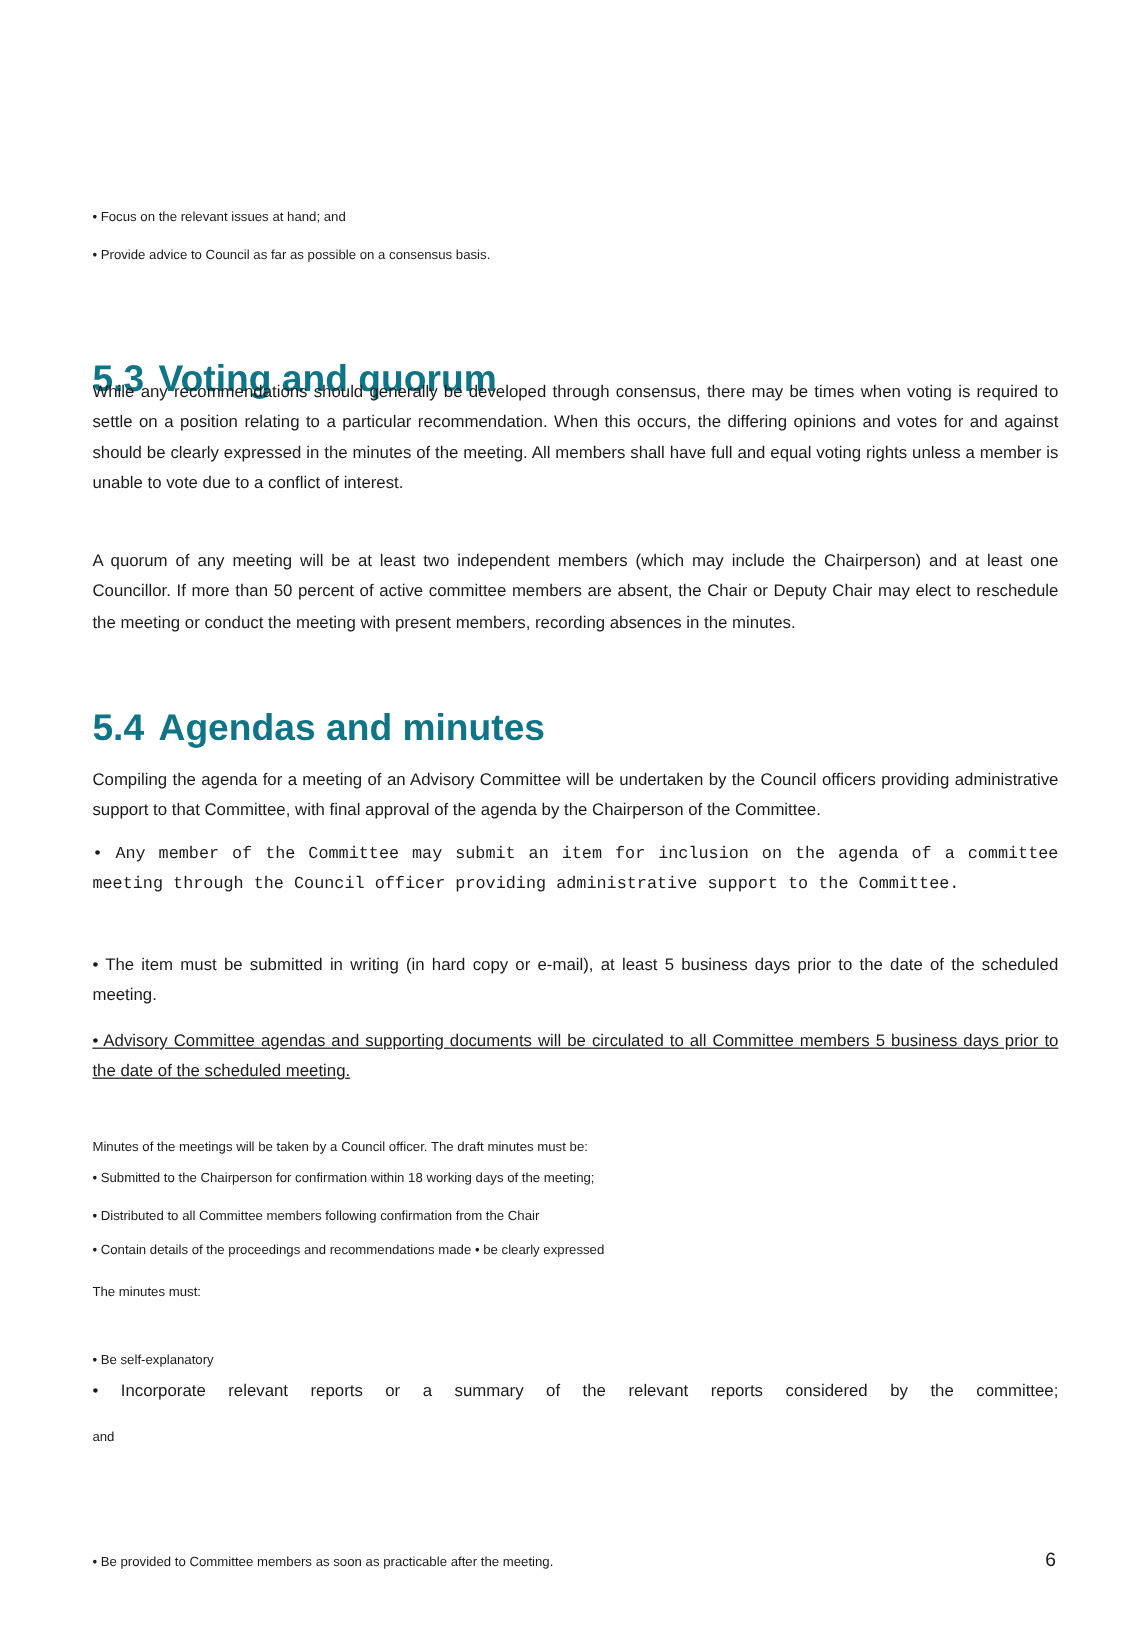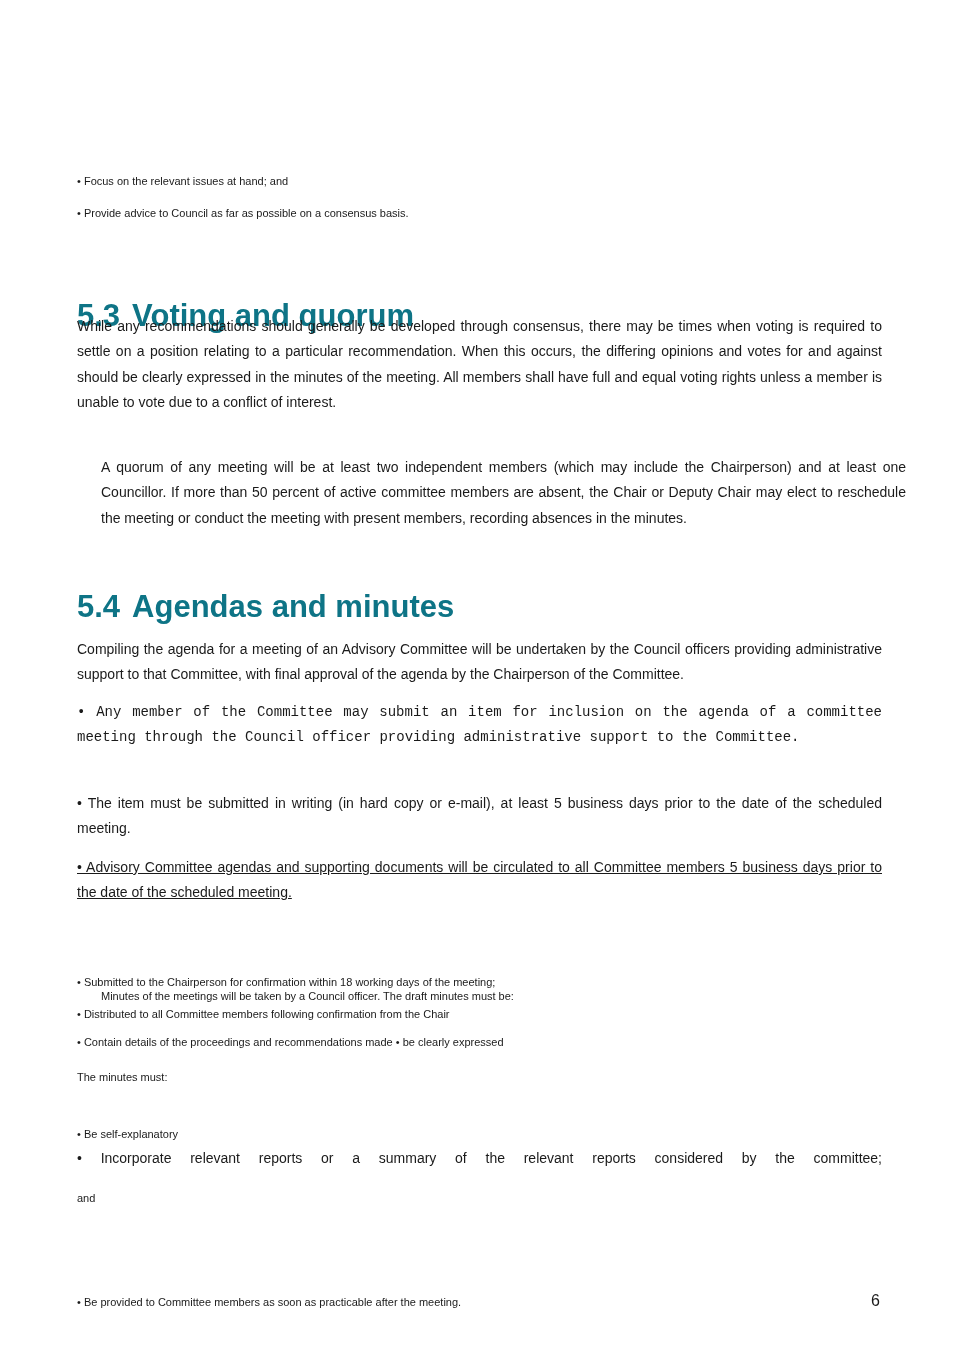--- a/index.html
+++ b/index.html
@@ -54,32 +54,32 @@
 
 <div class="page">
 
   <div class="abs line" style="top:169px;">• Focus on the relevant issues at hand; and</div>
   <div class="abs line" style="top:201px;">• Provide advice to Council as far as possible on a consensus basis.</div>
 
   <div class="abs heading" style="top:266px;margin-top:32px;">
     <span class="num">5.3</span><span>Voting and quorum</span>
   </div>
   <div class="abs para" style="top:314px;">While any recommendations should generally be developed through consensus, there may be times when voting is required to settle on a position relating to a particular recommendation. When this occurs, the differing opinions and votes for and against should be clearly expressed in the minutes of the meeting. All members shall have full and equal voting rights unless a member is unable to vote due to a conflict of interest.</div>
-  <div class="abs para" style="top:455px;margin-left:24px;">A quorum of any meeting will be at least two independent members (which may include the Chairperson) and at least one Councillor. If more than 50 percent of active committee members are absent, the Chair or Deputy Chair may elect to reschedule the meeting or conduct the meeting with present members, recording absences in the minutes.</div>
+  <div class="abs para" style="top:455px;">A quorum of any meeting will be at least two independent members (which may include the Chairperson) and at least one Councillor. If more than 50 percent of active committee members are absent, the Chair or Deputy Chair may elect to reschedule the meeting or conduct the meeting with present members, recording absences in the minutes.</div>
 
   <div class="abs heading" style="top:589px;">
     <span class="num">5.4</span><span>Agendas and minutes</span>
   </div>
   <div class="abs para" style="top:637px;">Compiling the agenda for a meeting of an Advisory Committee will be undertaken by the Council officers providing administrative support to that Committee, with final approval of the agenda by the Chairperson of the Committee.</div>
 
   <div class="abs para" style="top:700px;font-family:Liberation Mono, monospace;">• Any member of the Committee may submit an item for inclusion on the agenda of a committee meeting through the Council officer providing administrative support to the Committee.</div>
   <div class="abs para" style="top:791px;">• The item must be submitted in writing (in hard copy or e-mail), at least 5 business days prior to the date of the scheduled meeting.</div>
   <div class="abs para" style="top:855px;text-decoration:underline;">• Advisory Committee agendas and supporting documents will be circulated to all Committee members  5 business days prior to the date of the scheduled meeting.</div>
 
-  <div class="abs line" style="top:984px;margin-left:24px;">Minutes of the meetings will be taken by a Council officer. The draft minutes must be:</div>
+  <div class="abs line" style="top:944px;">Minutes of the meetings will be taken by a Council officer. The draft minutes must be:</div>
   <div class="abs line" style="top:970px;">• Submitted to the Chairperson for confirmation within 18 working days of the meeting;</div>
   <div class="abs line" style="top:1002px;">• Distributed to all Committee members following confirmation from the Chair</div>
 
   <div class="abs line" style="top:1065px;">The minutes must:</div>
   <div class="abs line" style="top:1030px;">• Contain details of the proceedings and recommendations made • be clearly expressed</div>
   <div class="abs line" style="top:1122px;">• Be self-explanatory</div>
   <div class="abs para" style="top:1146px; white-space:nowrap; text-align:justify; text-align-last:justify;">• Incorporate relevant reports or a summary of the relevant reports considered by the committee;</div>
   <div class="abs line" style="top:1186px;">and</div>
   <div class="abs line" style="top:1290px;">• Be provided to Committee members as soon as practicable after the meeting.</div>
 </div>

